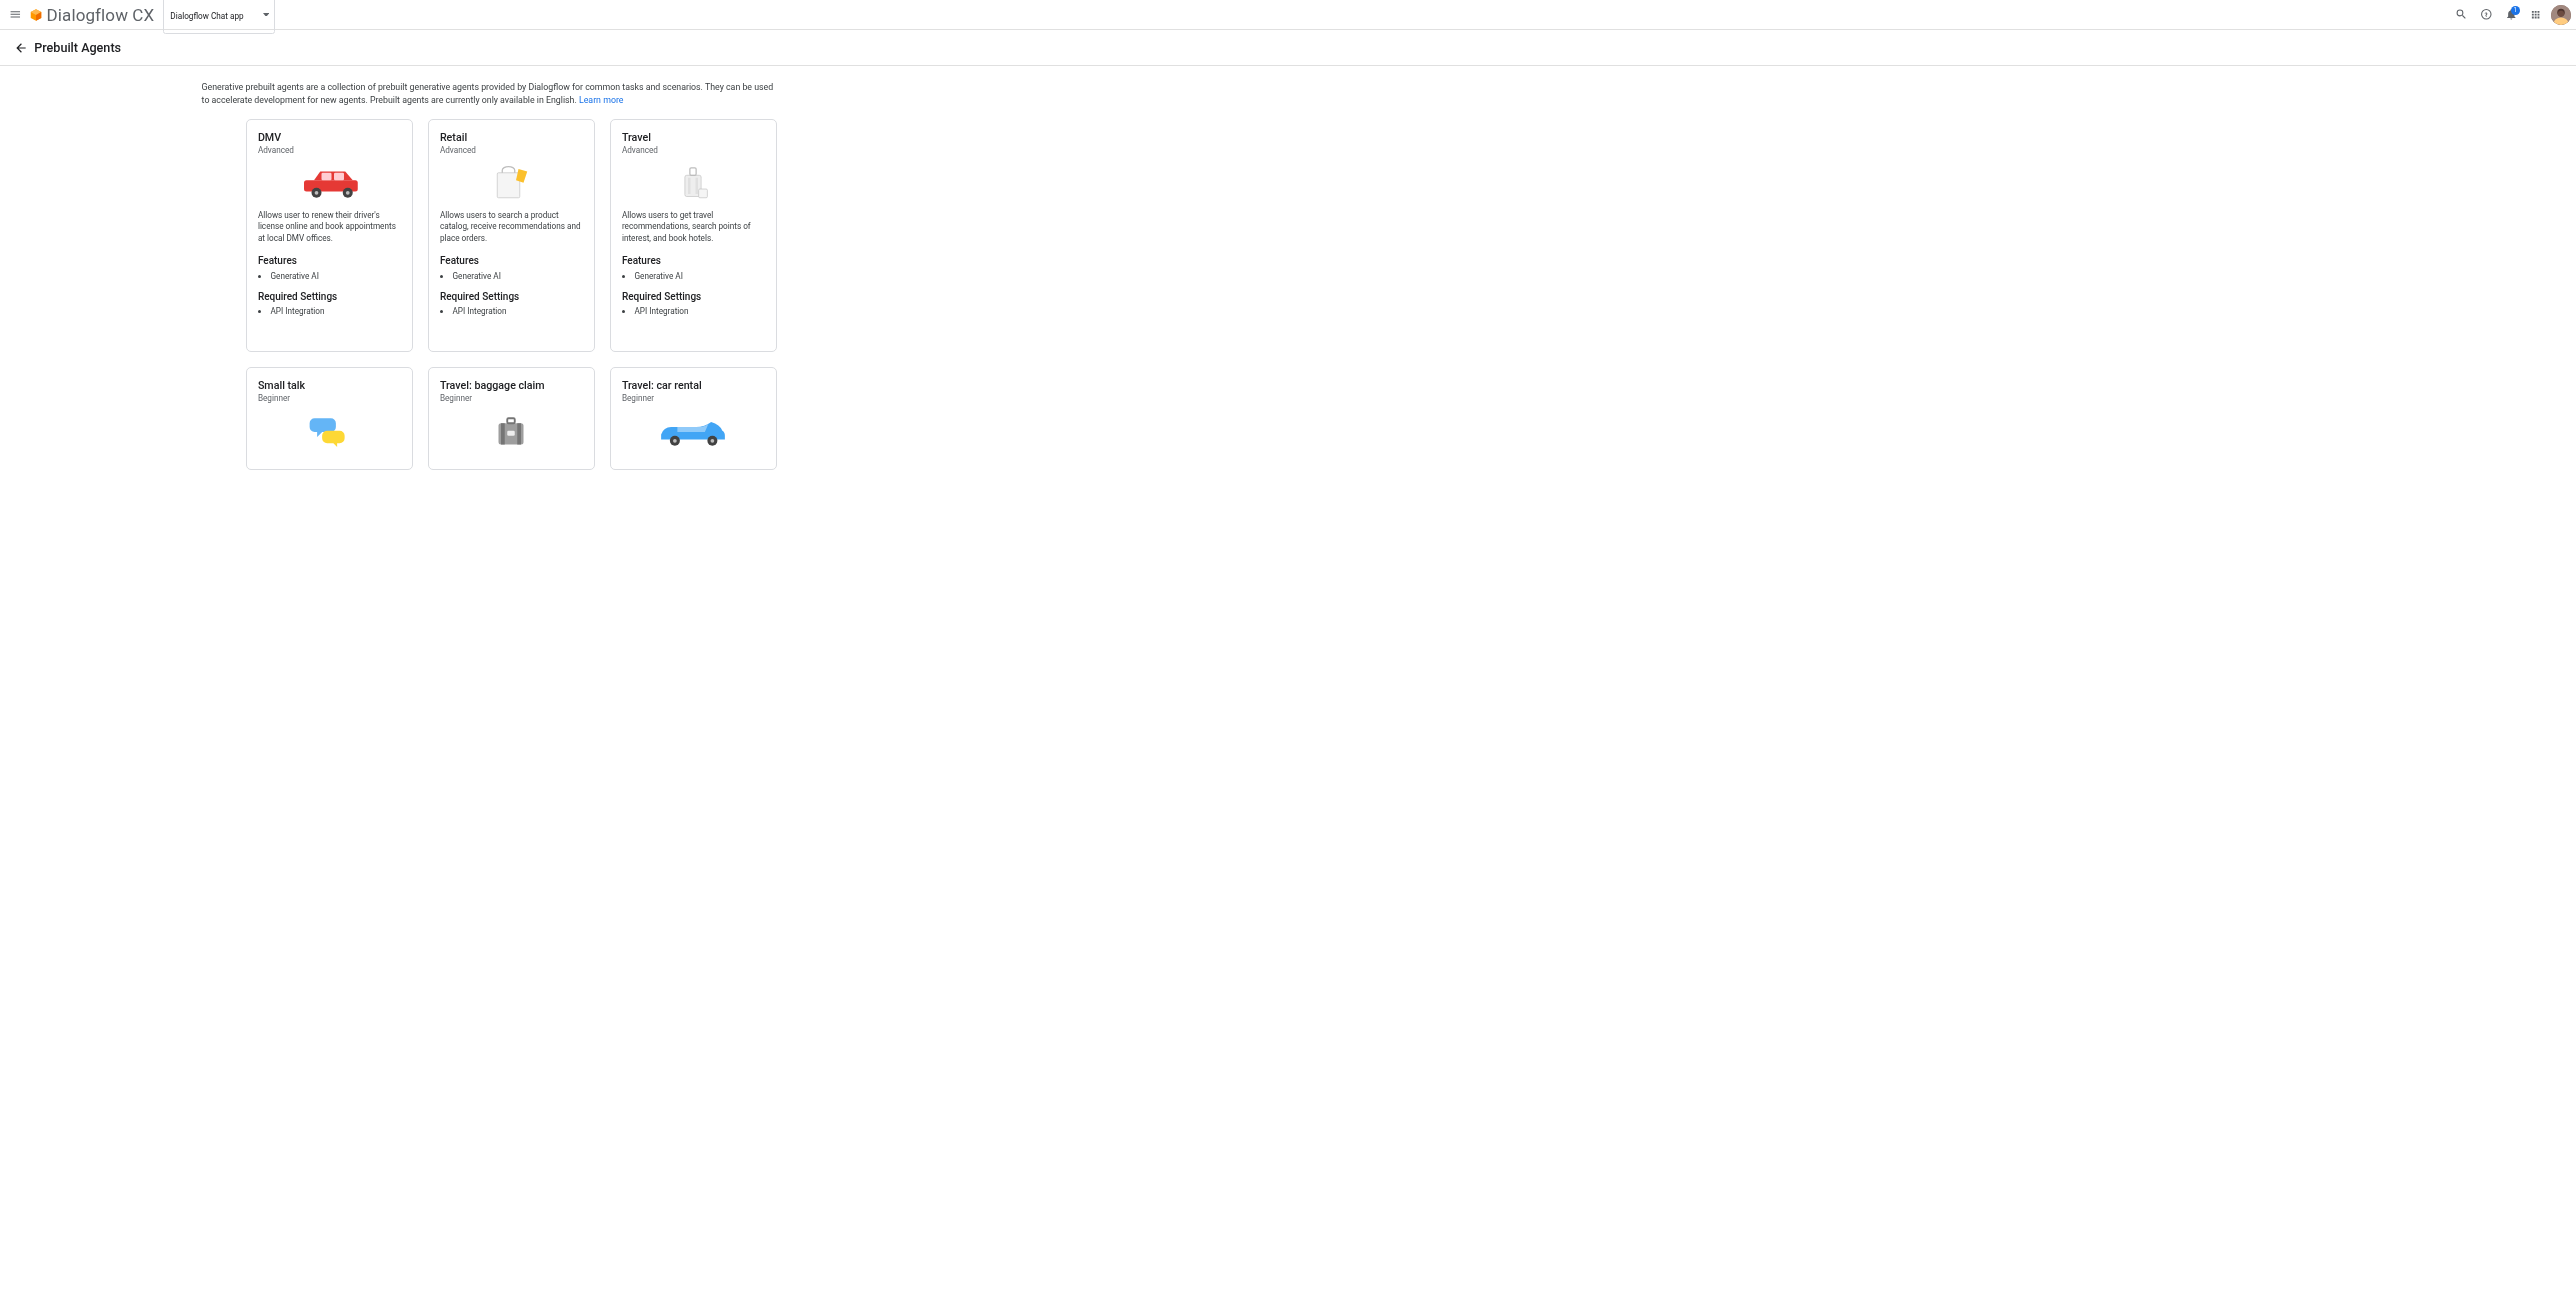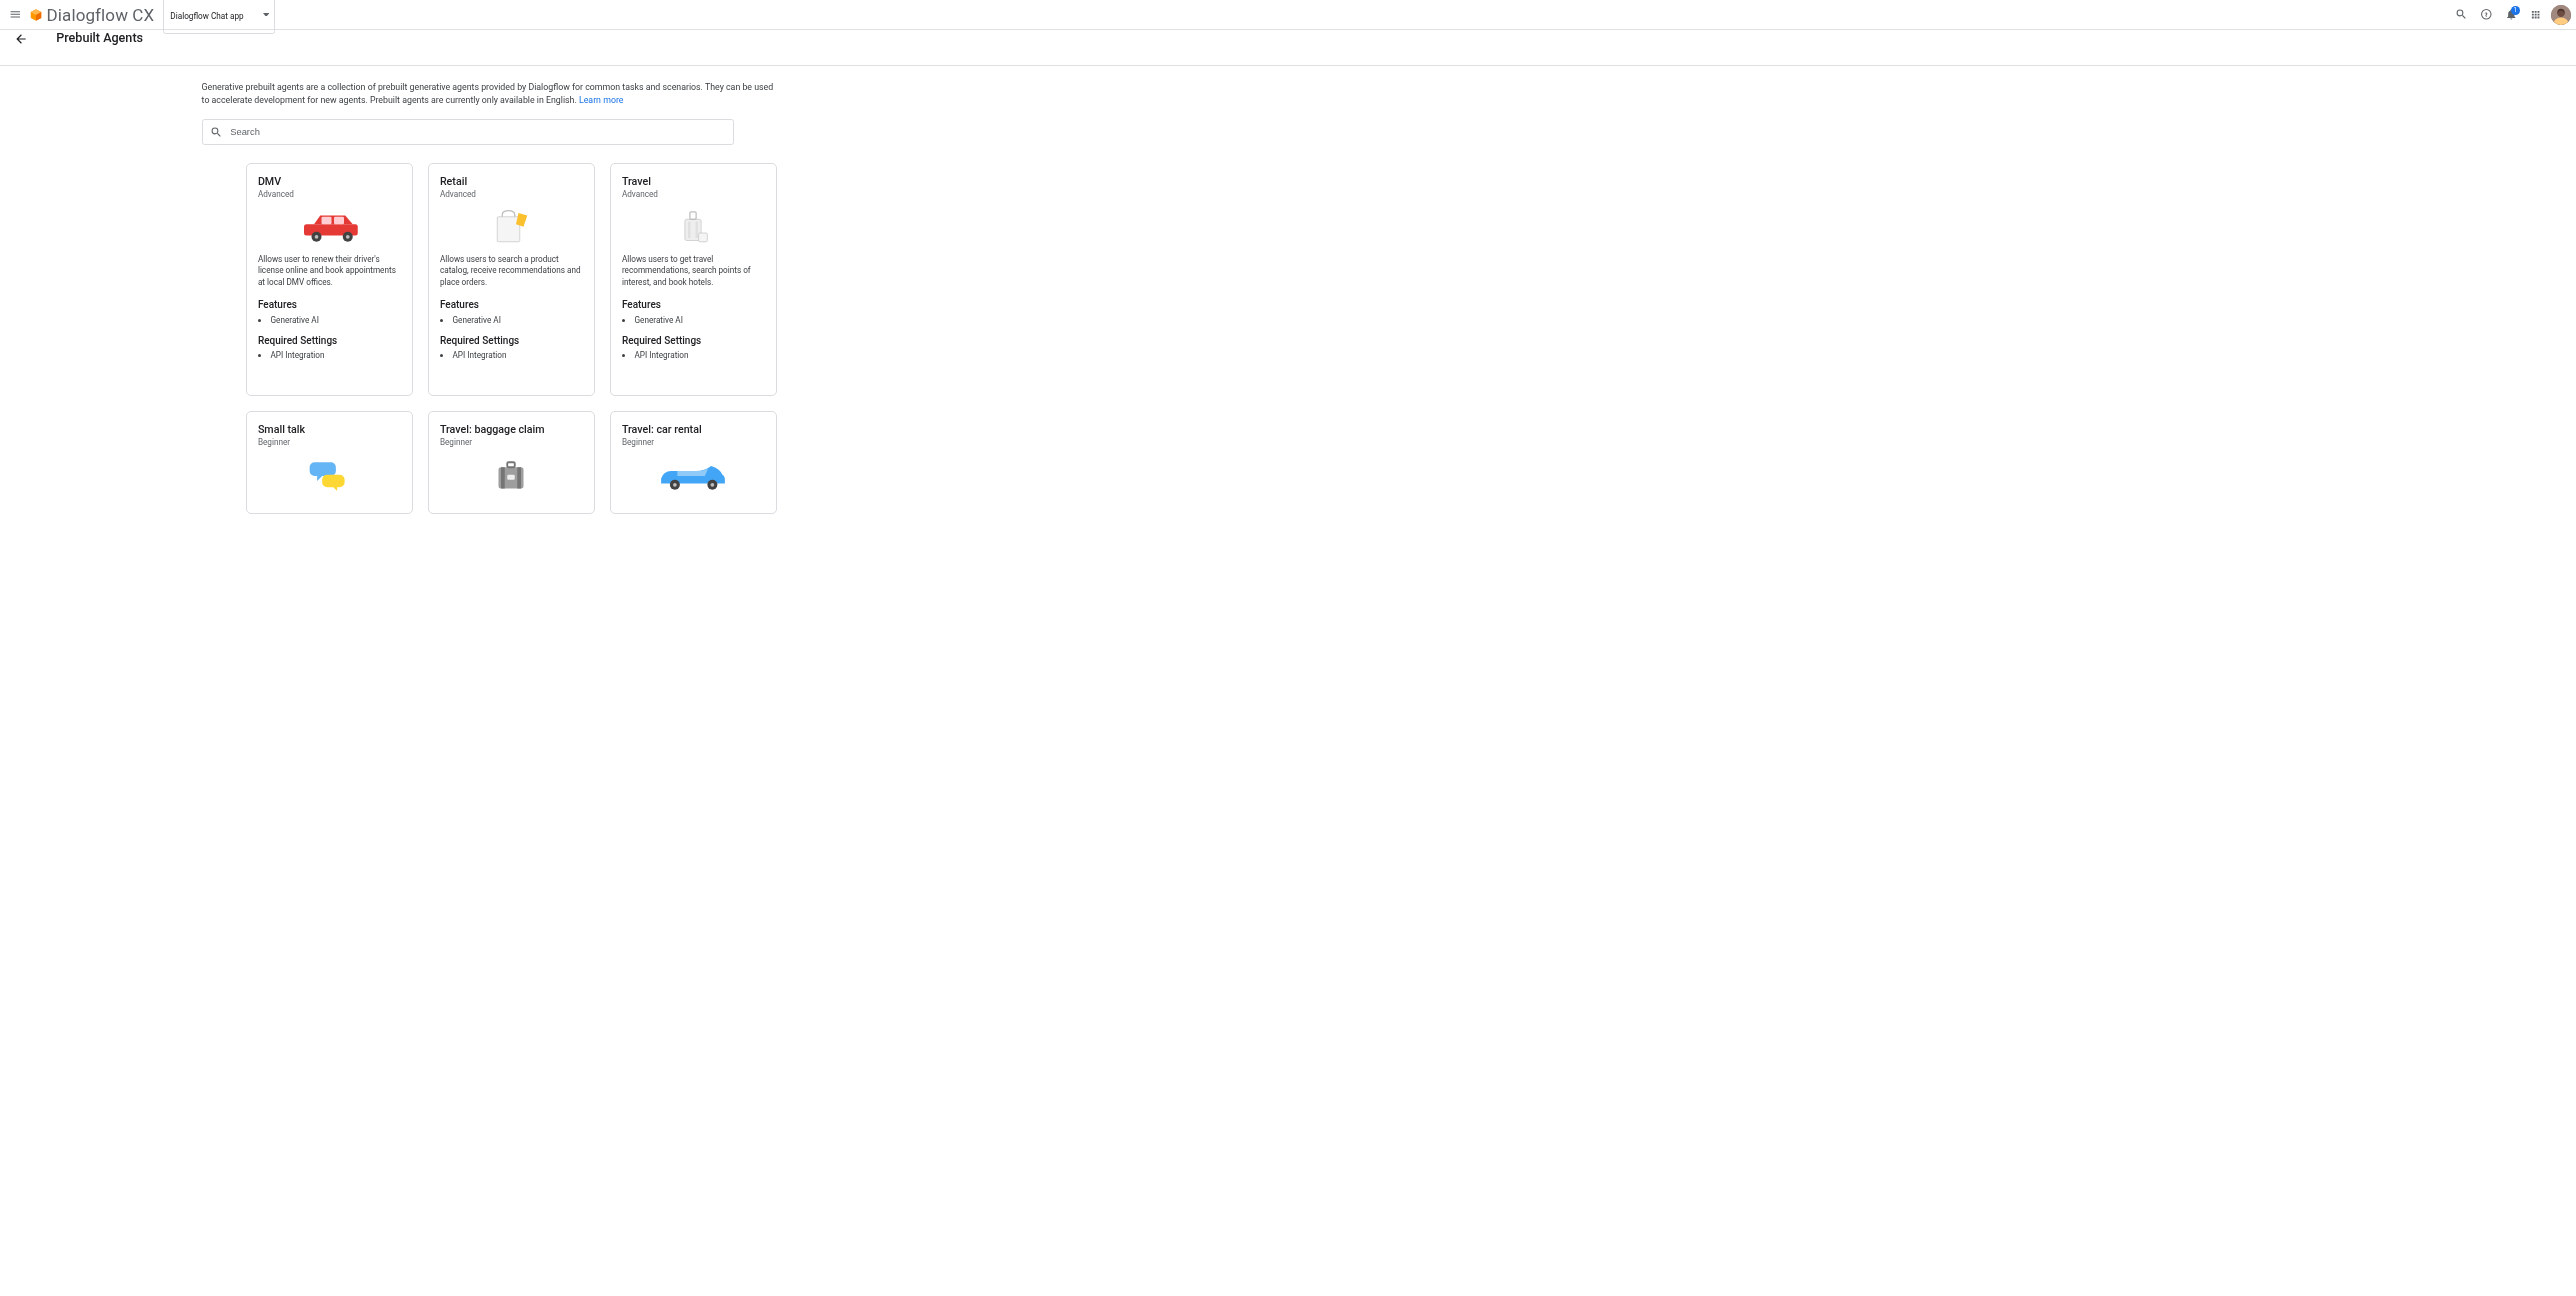--- a/index.html
+++ b/index.html
@@ -95,25 +95,25 @@
       color:#fff;
       display:flex; align-items:center; justify-content:center;
       font-size:8.8px;
       margin-left:2.5px;
       cursor:pointer;
       overflow:hidden;
     }
     
     .subheader {
       display:flex;
-      align-items:flex-start;
+      align-items:center;
       height:36px;
       padding:0 12.6px;
       border-bottom:0.6px solid #e0e0e0;
-      gap:26px;
+      gap:4px;
     }
     .back-btn {
       width:17.6px; height:17.6px;
       display:flex; align-items:center; justify-content:center;
       color:#202124;
       cursor:pointer;
     }
     .page-title {
       font-size:12.6px;
       font-weight:500;
@@ -256,28 +256,20 @@
   <div class="page-title">Prebuilt Agents</div>
 </div>
 
 <div class="content-wrap">
 
   <p class="intro-text">
     <span>Generative prebuilt agents are a collection of prebuilt generative agents provided by Dialogflow for common tasks and scenarios. They can be used to accelerate development for new agents. Prebuilt agents are currently only available in English. </span>
     <a class="learn-more-link">Learn more</a>
   </p>
 
-  <div class="search-outer">
-    <span class="search-icon">
-      <svg width="12.6" height="12.6" viewBox="0 0 24 24">
-          <path fill="#5f6368" d="M15.5 14h-.79l-.28-.27A6.471 6.471 0 0016 9.5 6.5 6.5 0 109.5 16c1.61 0 3.09-.59 4.23-1.57l.27.28v.79L19 20.49 20.49 19 15.5 14zM9.5 14A4.5 4.5 0 119.5 5a4.5 4.5 0 010 9z"></path>
-        </svg>
-    </span>
-    <input class="search-input" type="text" placeholder="Search" style="">
-  </div>
 
   <div class="card-grid" id="card-grid">
 
   <div class="card">
         <div class="card-title">DMV</div>
         <div class="card-level">Advanced</div>
         <div class="card-illus">
   <svg width="88" height="35" viewBox="0 0 140 56">
     <rect x="30" y="26" width="86" height="18" rx="4" fill="#e53935"></rect>
     <path d="M46 26 L56 12 L96 12 L108 26 Z" fill="#e53935"></path>

